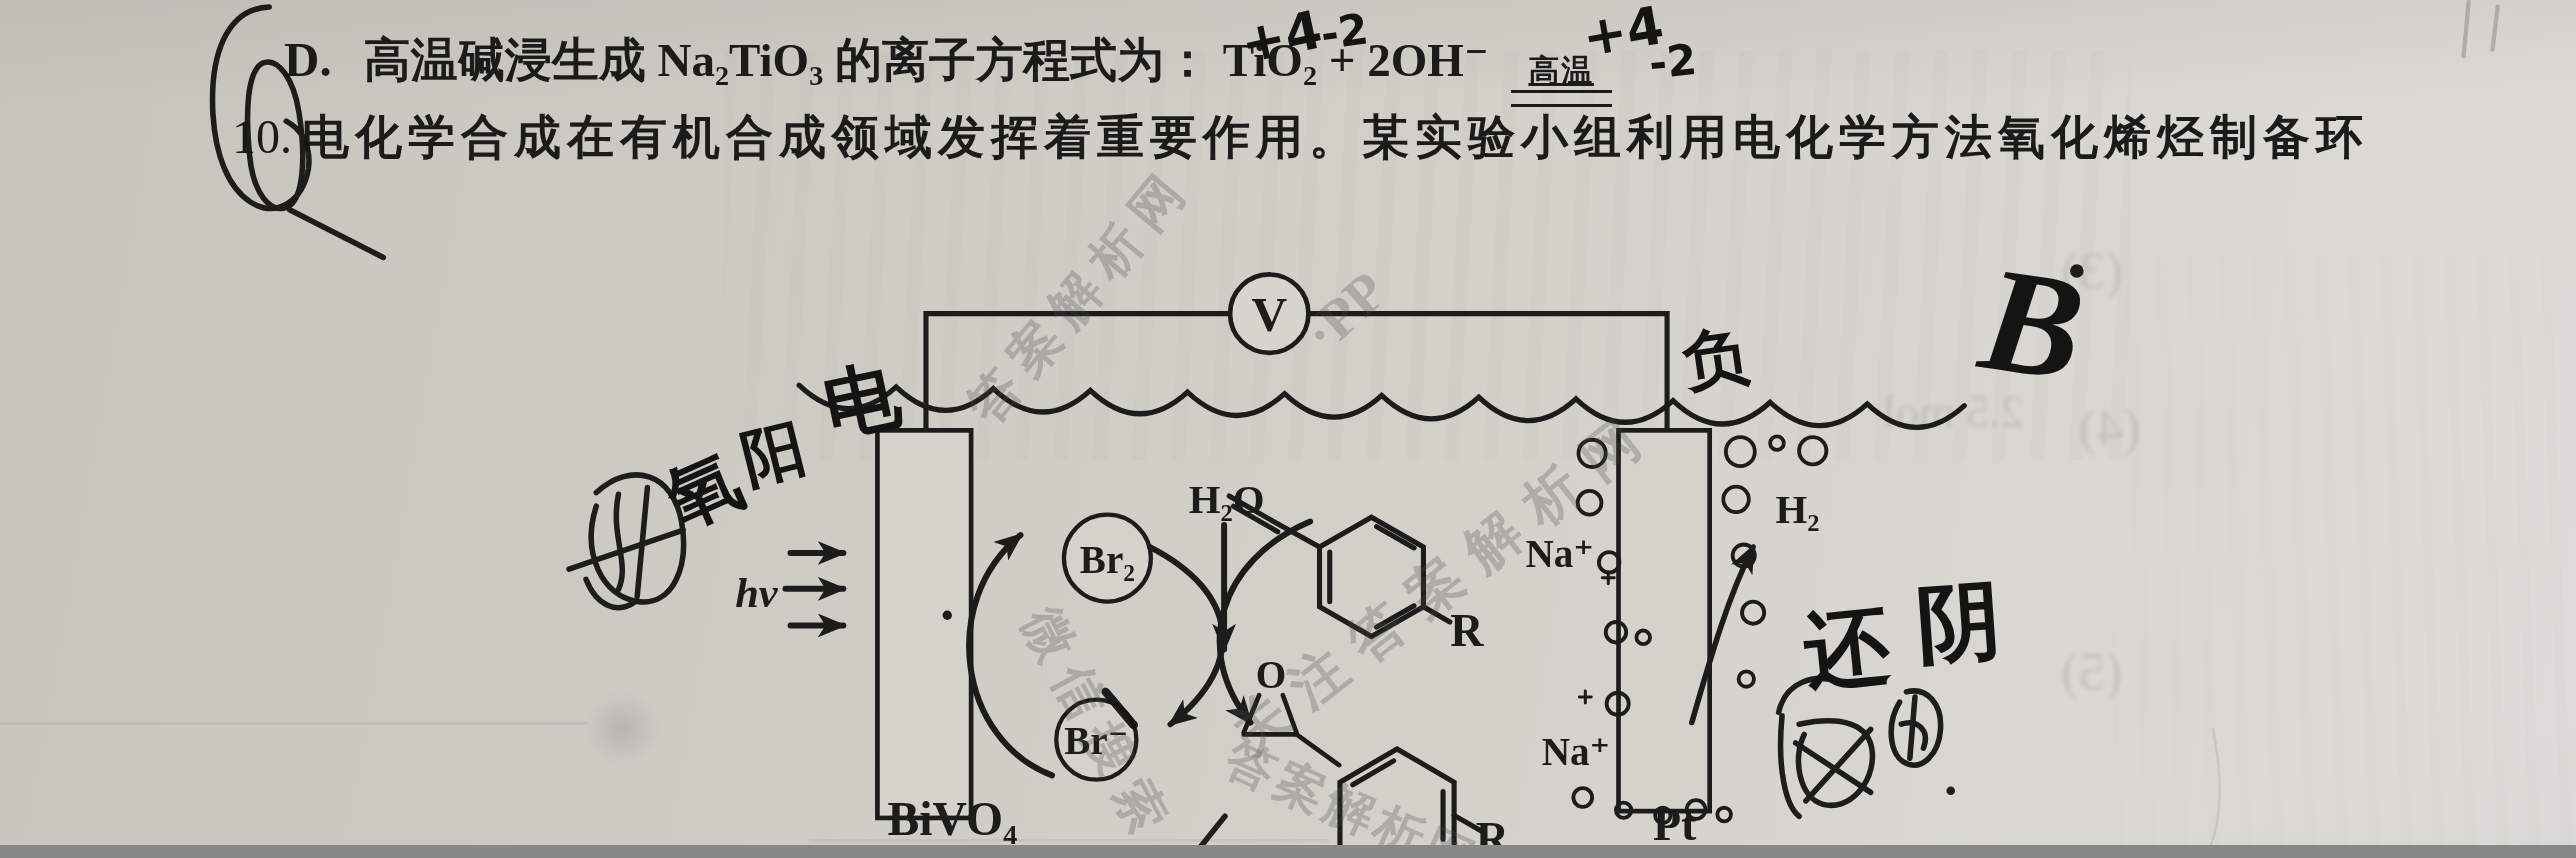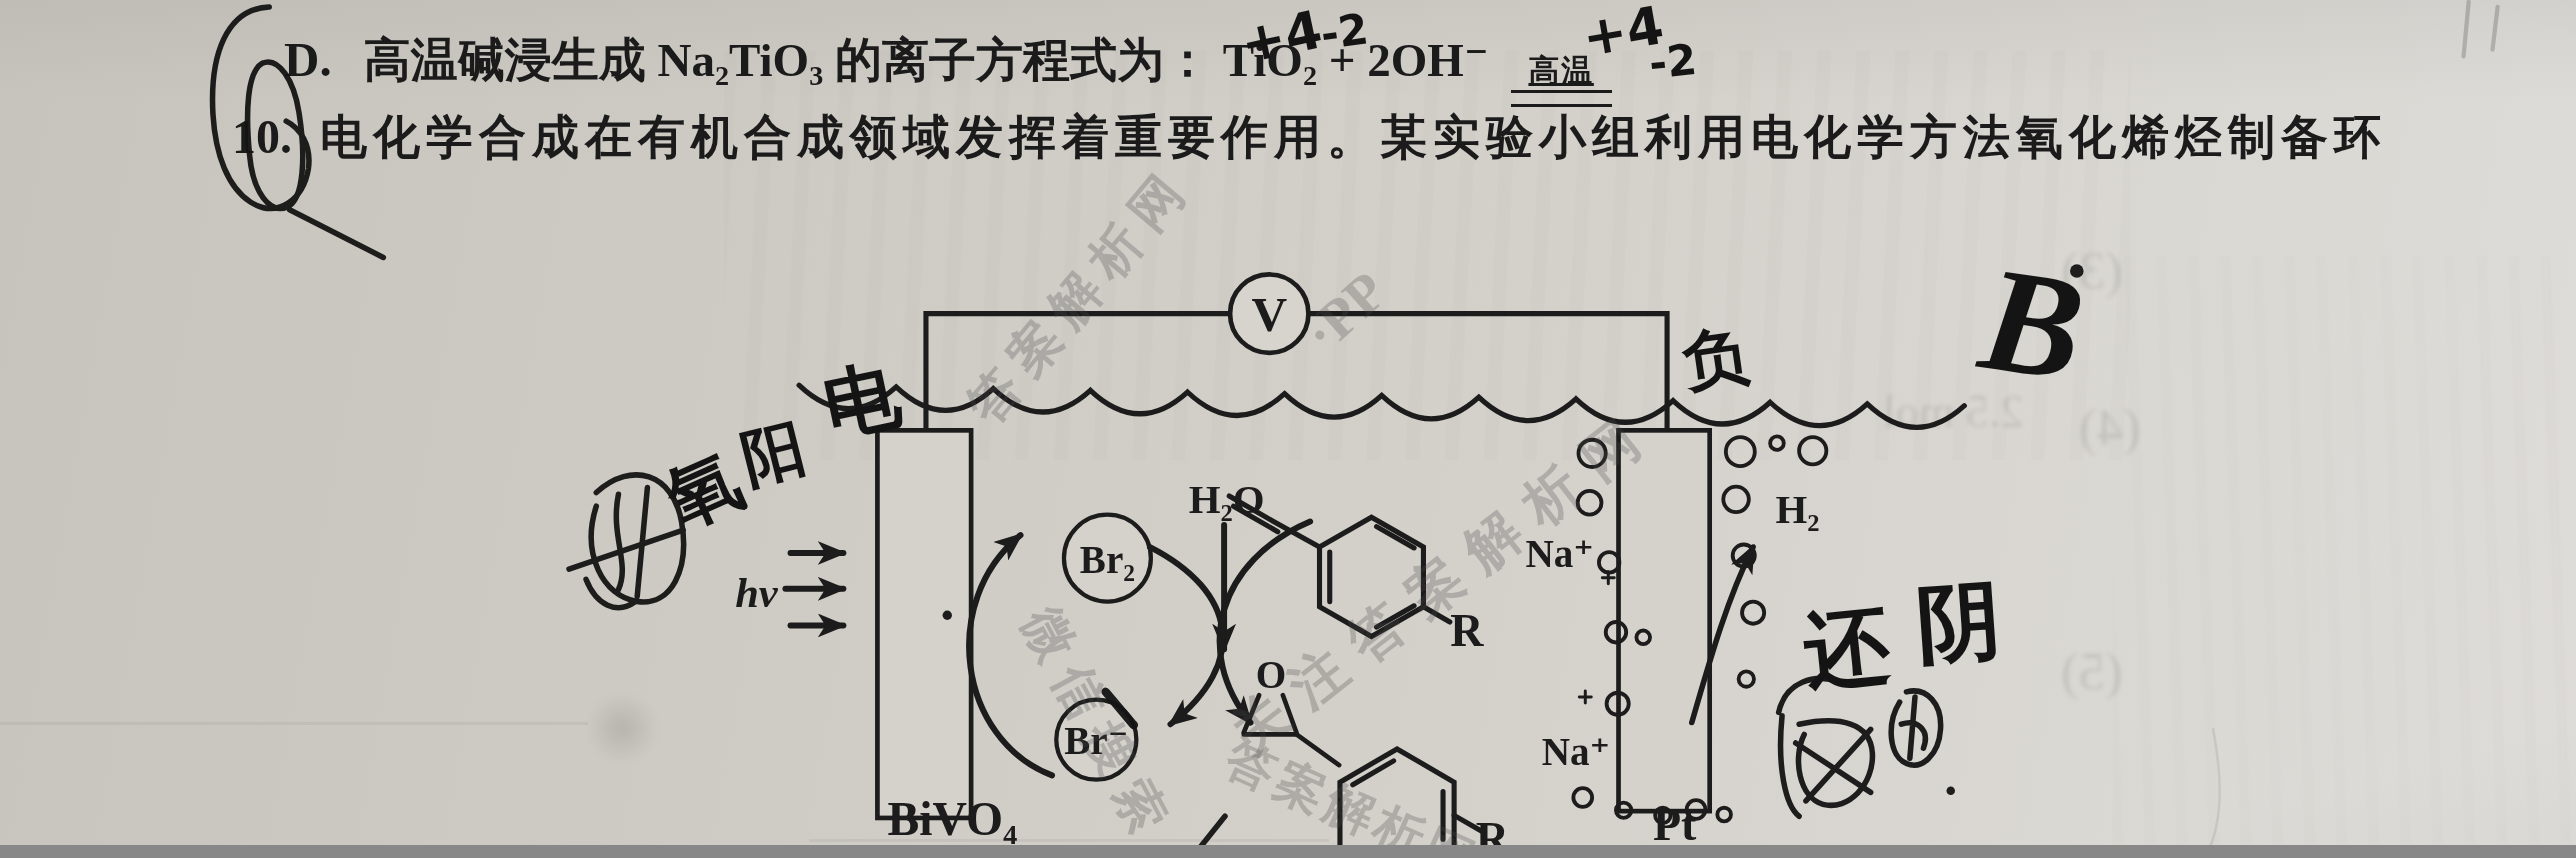--- a/index.html
+++ b/index.html
@@ -16,22 +16,22 @@
   .stain{position:absolute;left:586px;top:692px;width:72px;height:73px;border-radius:50%;z-index:0;
     background:radial-gradient(circle, rgba(70,68,64,.16) 0%, rgba(70,68,64,0) 70%);filter:blur(2.6px);}
   .rule{position:absolute;height:2.6px;background:rgba(40,40,40,.06);z-index:0;}
   .print{position:absolute;white-space:nowrap;z-index:1;}
   .lineD{left:284px;top:29px;font-size:47px;font-weight:600;}
   .dlabel{font-size:49px;margin-right:20.4px;}
   .eq{font-weight:600;}
   .ceq{display:inline-block;vertical-align:-5.1px;text-align:center;margin:0 10.2px;text-decoration:underline;}
   .ceq .cond{display:block;font-size:31px;line-height:1.05;letter-spacing:1.7px;}
   .ceq .bars{display:block;width:101px;height:11px;border-top:3.4px solid #1b1b1b;border-bottom:3.4px solid #1b1b1b;margin:2.6px auto 0;}
-  .q10num{left:232px;top:109px;font-size:48px;font-weight:700;}
-  .q10l1{left:320px;top:106px;font-size:47px;font-weight:600;letter-spacing:6px;}
+  .q10num{left:232px;top:109px;font-size:48px;font-weight:400;}
+  .q10l1{left:302px;top:106px;font-size:47px;font-weight:600;letter-spacing:6px;}
   .q10l2{left:317px;top:179px;font-size:47px;font-weight:600;letter-spacing:3.4px;}
   svg.layer{position:absolute;inset:0;z-index:2;}
   svg.hw{z-index:5;}
   .wm{position:absolute;font-family:"Liberation Serif","DejaVu Serif",serif;color:rgba(75,75,75,.27);
       transform-origin:0 0;white-space:nowrap;z-index:4;font-weight:600;}
   .bt{position:absolute;color:#55544f;opacity:.16;filter:blur(2.1px);transform:scaleX(-1);
       font-size:53px;z-index:0;white-space:nowrap;}
 </style>
 </head>
 <body>

